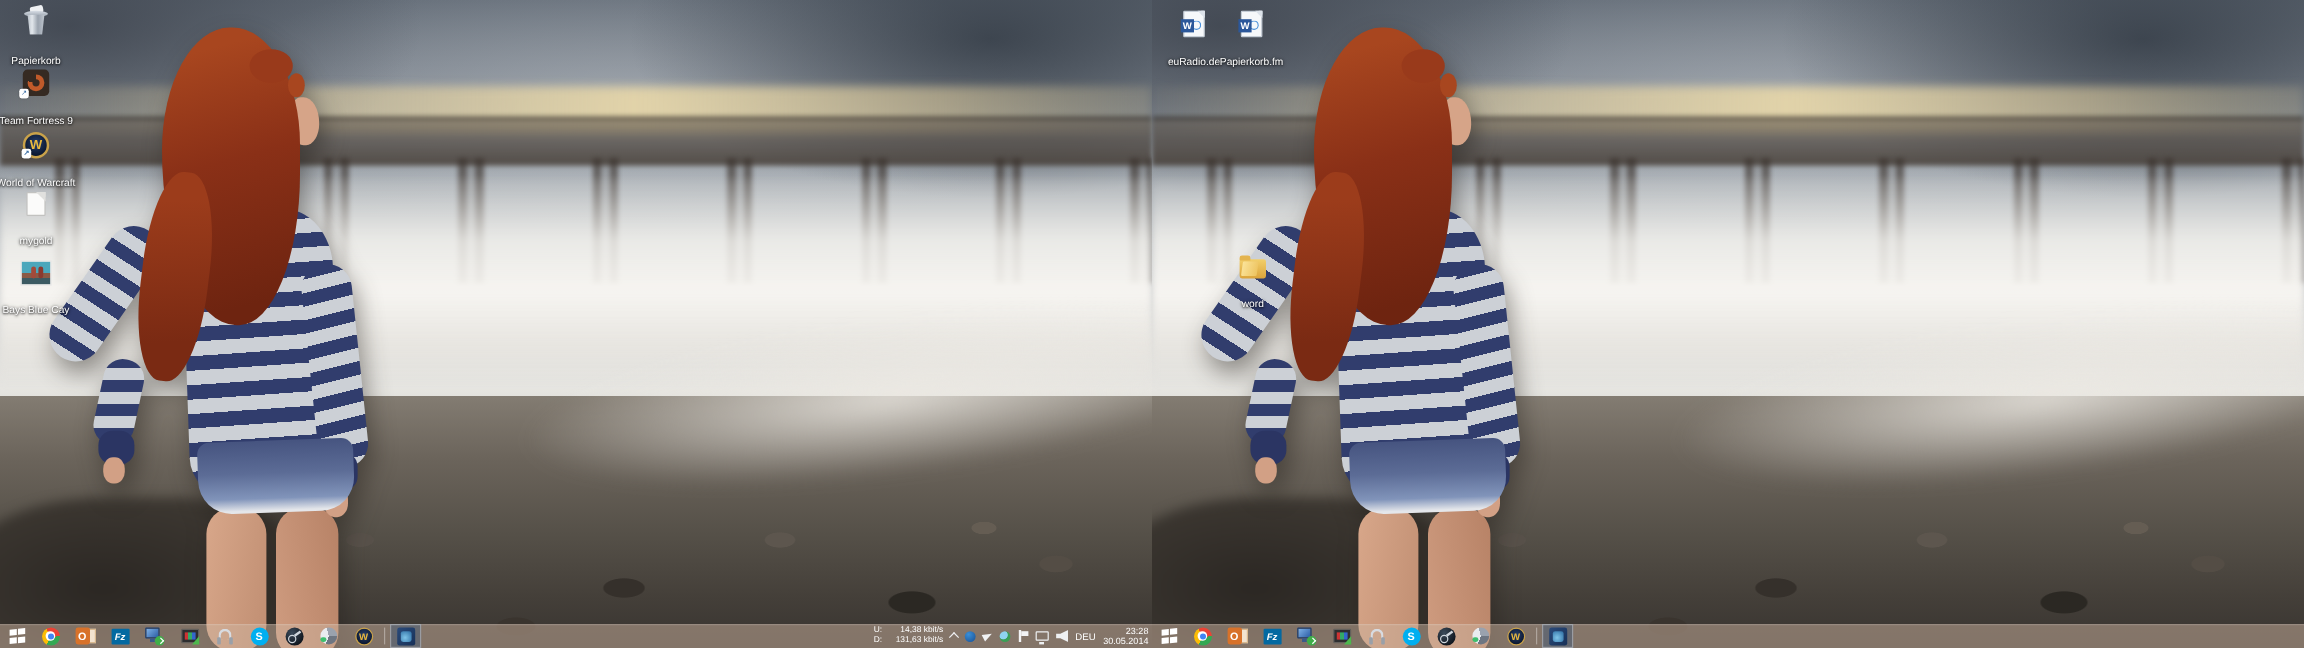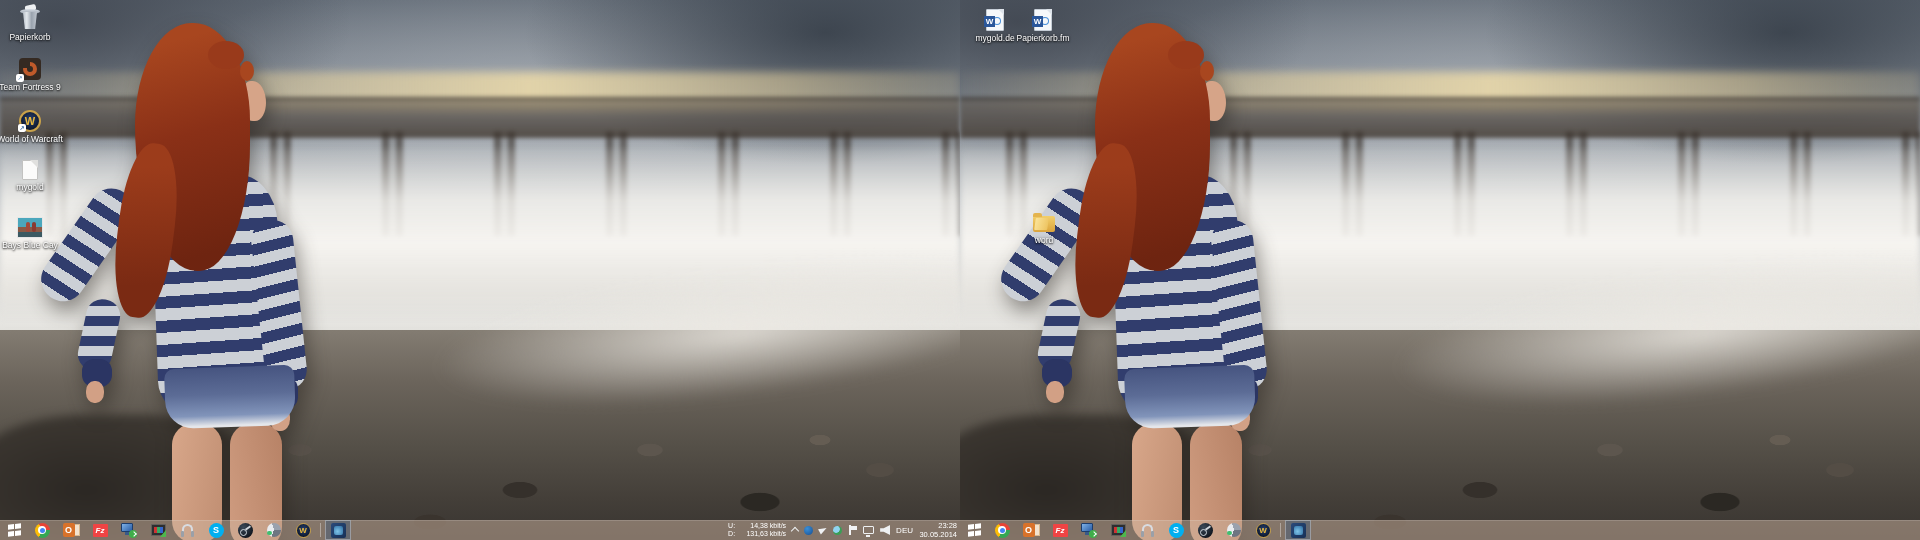--- a/index.html
+++ b/index.html
@@ -75,21 +75,21 @@
   .g-curl{position:absolute;left:170px;top:46px;width:14px;height:20px;background:#a8461f;border-radius:50%}
   .g-forearm{position:absolute;left:12px;top:284px;width:34px;height:72px;transform:rotate(12deg);
     background:repeating-linear-gradient(168deg,#313d6d 0 10px,#ccd0d6 10px 20px);border-radius:16px}
   .g-cuff-left{position:absolute;left:12px;top:344px;width:30px;height:28px;background:#2b3563;border-radius:12px}
   .g-hand-left{position:absolute;left:16px;top:366px;width:18px;height:22px;background:#d2a085;border-radius:45%}
 
   
   .dicon{position:absolute;width:60px;display:flex;flex-direction:column;align-items:center;cursor:default}
   .dicon.narrow{width:52px}
   .di-img{height:28px;display:flex;align-items:flex-end;justify-content:center;position:relative}
-  .di-label{font-size:8.5px;color:#fff;line-height:10px;margin-top:2px;text-align:center;white-space:nowrap;
+  .di-label{font-size:8.5px;color:#fff;line-height:10px;margin-top:15px;text-align:center;white-space:nowrap;
     text-shadow:0 1px 2px rgba(0,0,0,.9),0 0 3px rgba(0,0,0,.55)}
   .shortcut{position:absolute;left:-3px;bottom:-2px;width:8px;height:8px;background:#fff;border-radius:2px;
     font-size:6px;line-height:8px;text-align:center;color:#3a6ea5;box-shadow:0 0 1px rgba(0,0,0,.5)}
   
   .ic-bin{position:relative;width:20px;height:25px}
   .bin-body{position:absolute;left:2px;top:7px;width:16px;height:17px;
     background:linear-gradient(90deg,#aeb6c0,#e2e7ec 30%,#9aa3ae 60%,#c6ccd4);
     clip-path:polygon(6% 0,94% 0,82% 100%,18% 100%)}
   .bin-lid{position:absolute;left:0;top:4px;width:20px;height:5px;border-radius:50%;
     background:linear-gradient(#d8dee6,#98a1ac)}
@@ -146,21 +146,21 @@
   .ic-chrome{position:relative;width:15px;height:15px;border-radius:50%;
     background:conic-gradient(from -30deg,#ea4335 0 33%,#34a853 33% 66%,#fbbc05 66% 100%)}
   .ic-chrome::before{content:"";position:absolute;inset:3.5px;background:#fff;border-radius:50%}
   .ic-chrome::after{content:"";position:absolute;inset:5px;background:#4285f4;border-radius:50%}
   
   .ic-outlook{position:relative;width:17px;height:14px}
   .ol-page{position:absolute;right:0;top:1px;width:7px;height:12px;background:#f3e3cf;border:1px solid #d9b98f}
   .ol-box{position:absolute;left:0;top:0;width:12px;height:14px;background:#d8722a;border-radius:2px;
     color:#fff;font-weight:bold;font-size:9px;line-height:14px;text-align:center}
   
-  .ic-fz{width:15px;height:13px;background:#ef4444;color:#fff;font-weight:bold;font-style:italic;
+  .ic-fz{width:15px;height:13px;background:#0369a1;color:#fff;font-weight:bold;font-style:italic;
     font-size:8px;line-height:13px;text-align:center;border-radius:1px}
   
   .ic-pcsync{position:relative;width:16px;height:15px}
   .pc-screen{position:absolute;left:0;top:0;width:12px;height:9px;border:1px solid #1c3d6e;border-radius:1px;
     background:linear-gradient(135deg,#7fb2e8,#2a5ca4)}
   .pc-base{position:absolute;left:4px;top:9px;width:4px;height:3px;background:#3a5a88}
   .pc-sync{position:absolute;right:0;bottom:0;width:8px;height:8px;border-radius:50%;background:#3fae49}
   .pc-sync::after{content:"";position:absolute;left:2.5px;top:2px;width:3px;height:3px;
     border:1.5px solid #fff;border-left:none;border-bottom:none;transform:rotate(45deg)}
   
@@ -406,21 +406,21 @@
       </div>
     </div>
 
     <div class="dicon narrow" style="left:9px;top:3px">
       <div class="di-img">
           <div class="ic-doc">
         <span class="doc-arc"></span>
             <span class="doc-w">W</span>
           </div>
         </div>
-      <div class="di-label">mygold.de</div>
+      <div class="di-label">euRadio.de</div>
     </div>
     <div class="dicon narrow" style="left:57px;top:3px">
       <div class="di-img">
           <div class="ic-doc">
         <span class="doc-arc"></span>
             <span class="doc-w">W</span>
           </div>
         </div>
       <div class="di-label">Papierkorb.fm</div>
     </div>

